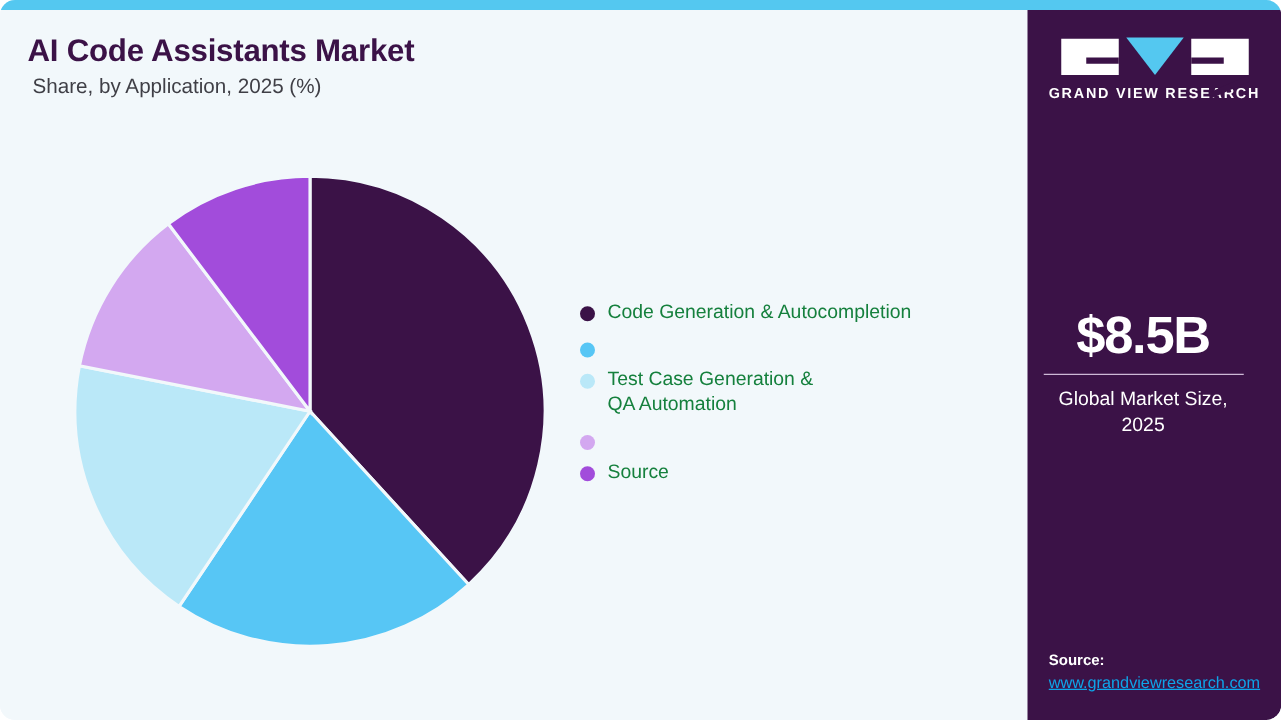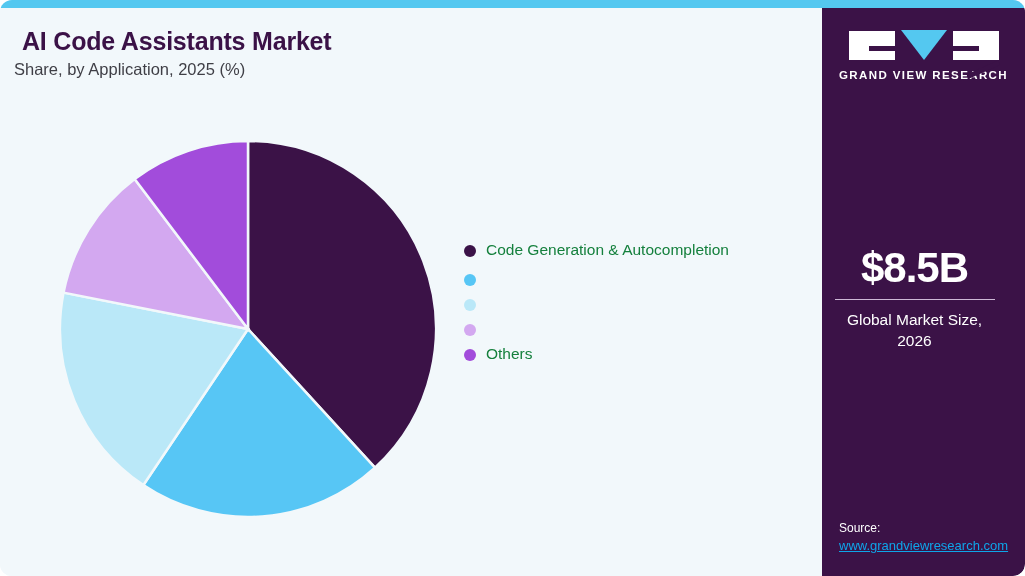--- a/index.html
+++ b/index.html
@@ -18,21 +18,21 @@
   #left{
     position:absolute;left:0;top:8px;width:820px;height:568px;
     background:#f2f8fb;
   }
   #title{
     position:absolute;left:22px;top:19px;
     font-size:25px;font-weight:bold;color:#3b1247;letter-spacing:-0.2px;
     white-space:nowrap;
   }
   #subtitle{
-    position:absolute;left:14px;top:52px;
+    position:absolute;left:26px;top:52px;
     font-size:16.5px;color:#3f3f46;white-space:nowrap;
   }
 
   
   #pie-wrap{position:absolute;left:52px;top:125px;width:392px;height:392px;}
   #pie-svg{display:block;width:392px;height:392px;}
 
   
   #legend{
     position:absolute;left:464px;top:232px;width:330px;
@@ -88,21 +88,21 @@
   #stat-divider{
     width:160px;height:1px;background:#cdb9d6;margin:7px auto 9px auto;
   }
   #stat-caption{
     font-size:15.5px;color:#ffffff;line-height:21px;white-space:pre-line;
   }
 
   #source-block{
     position:absolute;left:17px;bottom:22px;width:186px;text-align:left;
   }
-  #source-label{font-size:12px;font-weight:normal;color:#ffffff;line-height:17px;}
+  #source-label{font-size:12px;font-weight:bold;color:#ffffff;line-height:17px;}
   #source-url{font-size:13px;color:#0ea5e9;line-height:17px;text-decoration:underline;}
 </style>
 </head>
 <body>
 
 <div id="card">
 
   <div id="top-accent"></div>
 
   <div id="left">
@@ -128,50 +128,52 @@
         <span class="legend-dot" style="background:#3b1247"></span>
         <span class="legend-label">Code Generation &amp; Autocompletion</span>
       </div>
 
       <div class="legend-item">
         <span class="legend-dot" style="background:#57c6f5"></span>
       </div>
 
       <div class="legend-item">
         <span class="legend-dot" style="background:#bae8f8"></span>
+        <span class="legend-label">Test Case Generation &amp;
+QA Automation</span>
       </div>
 
       <div class="legend-item">
         <span class="legend-dot" style="background:#d3a8f0"></span>
       </div>
 
       <div class="legend-item">
         <span class="legend-dot" style="background:#a24cdb"></span>
-        <span class="legend-label">Others</span>
+        <span class="legend-label">Source</span>
       </div>
 
     </div>
   </div>
 
   <div id="right">
 
     <div id="logo-block">
       <div id="logo-marks">
         <span class="logo-g"></span>
         <span class="logo-v"></span>
         <span class="logo-r"></span>
       </div>
       <div id="logo-text">GRAND VIEW RESEARCH</div>
     </div>
 
     <div id="stat-block">
       <div id="stat-value">$8.5B</div>
       <div id="stat-divider"></div>
       <div id="stat-caption">Global Market Size,
-2026</div>
+2025</div>
     </div>
 
     <div id="source-block">
       <div id="source-label">Source:</div>
       <div id="source-url">www.grandviewresearch.com</div>
     </div>
 
   </div>
 </div>
 

